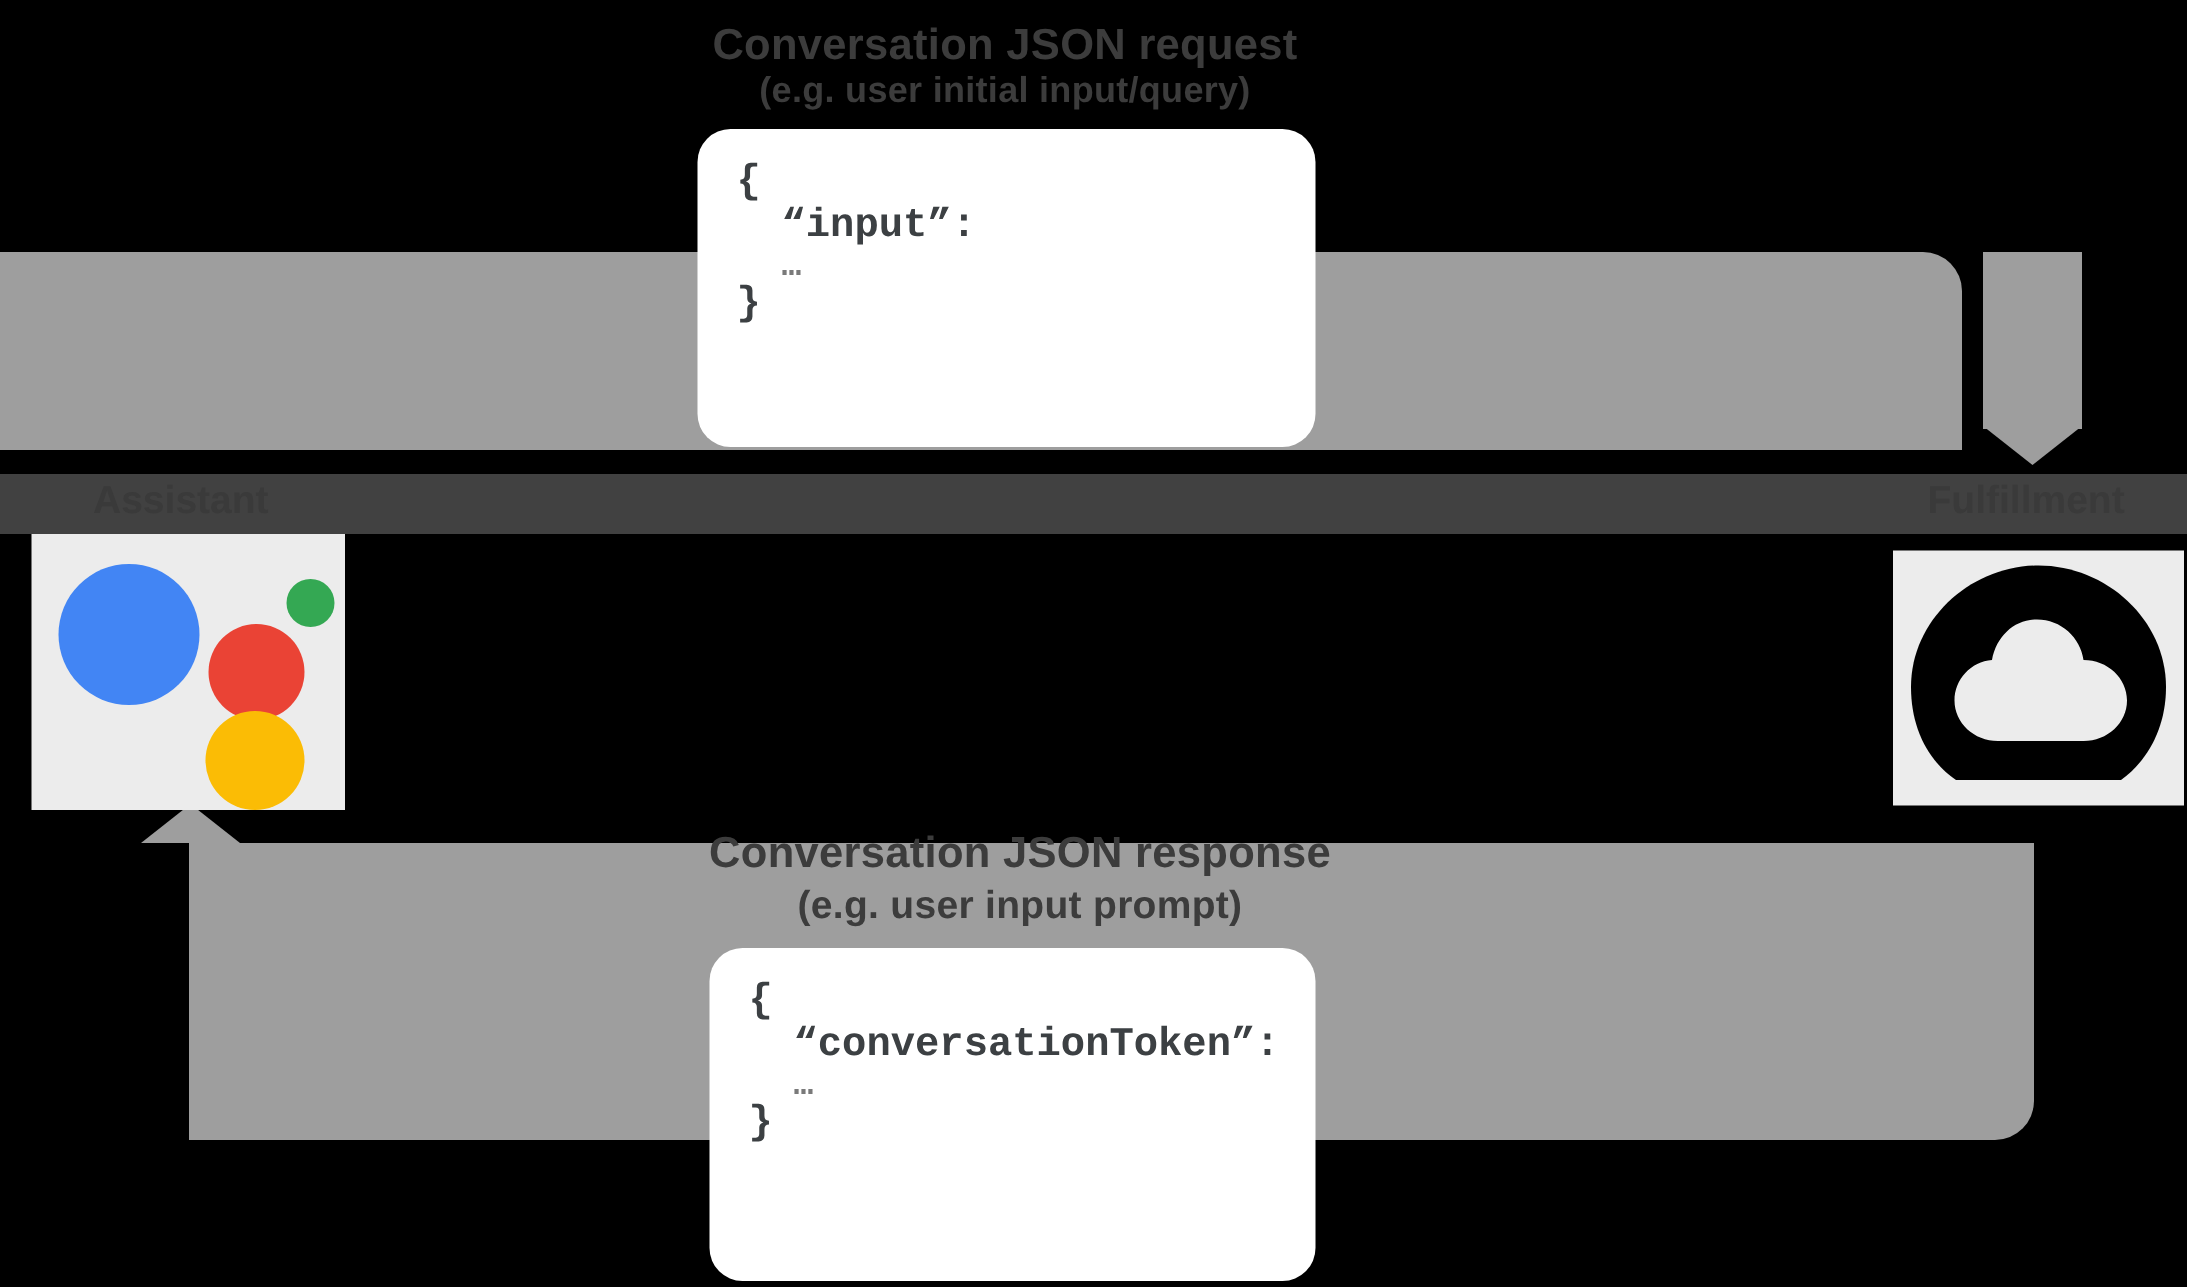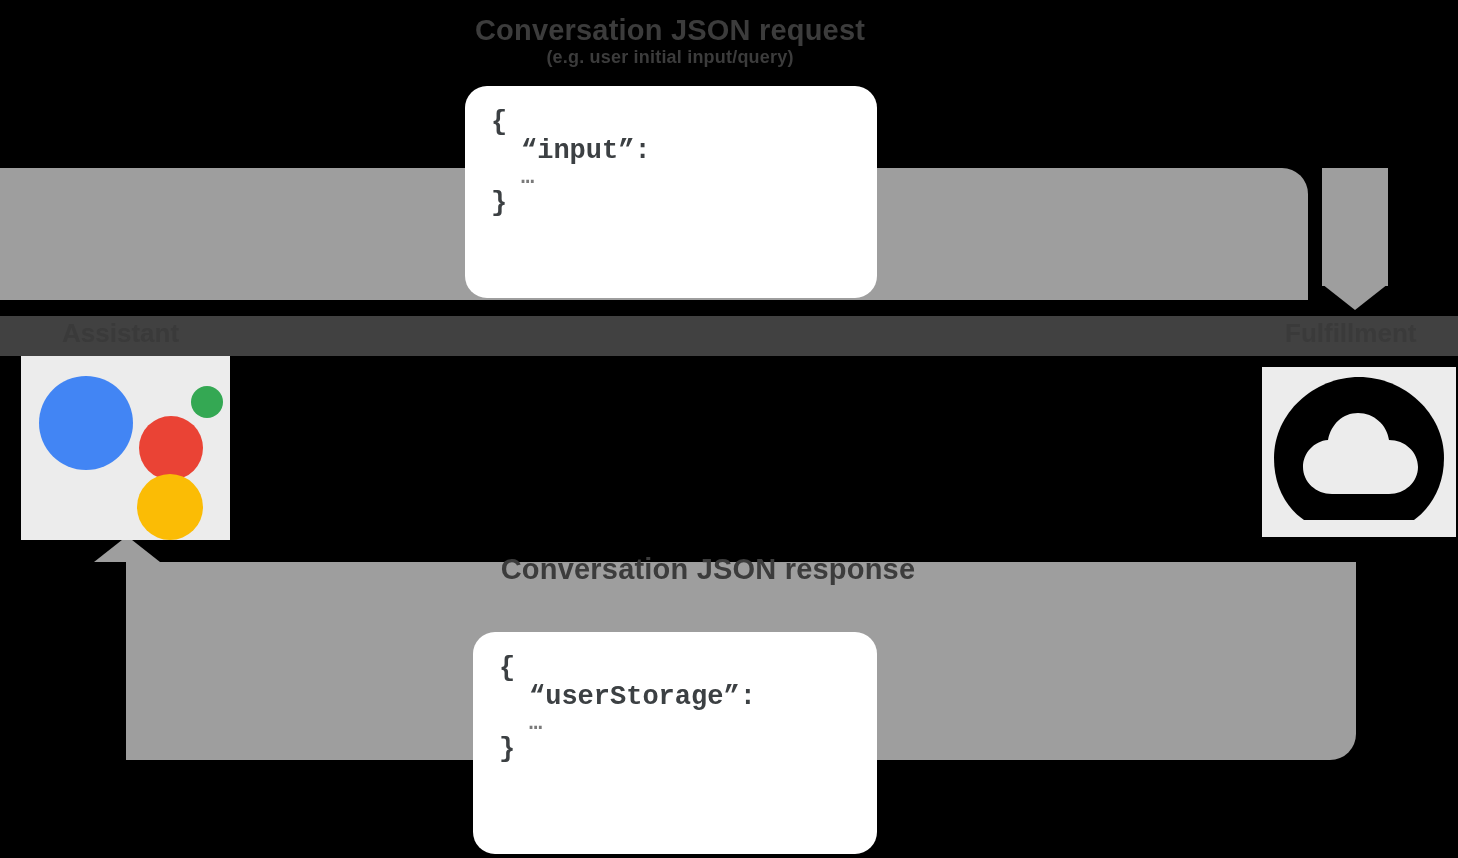--- a/index.html
+++ b/index.html
@@ -37,22 +37,22 @@
   #g-red   {left:118px;top:60px;width:64px;height:64px;background:#ea4335;}
   #g-yellow{left:116px;top:118px;width:66px;height:66px;background:#fbbc05;}
   #g-green {left:170px;top:30px;width:32px;height:32px;background:#34a853;}
 
   #cloud-svg{position:absolute;left:10px;top:8px;}
 
   
   .cap{position:absolute;text-align:center;color:#3c3c3c;font-weight:bold;
        letter-spacing:.2px;white-space:nowrap;}
   #req-title{left:0;top:14px;width:1340px;font-size:29px;}
-  #req-sub  {left:0;top:47px;width:1340px;font-size:18px;}
-  #res-title{left:0;top:553px;width:1360px;font-size:29px;margin-left:28px;}
+  #req-sub  {left:0;top:47px;width:1340px;font-size:24px;}
+  #res-title{left:0;top:553px;width:1360px;font-size:29px;}
   #res-sub  {left:0;top:588px;width:1360px;font-size:26px;}
 
   
   .side-label{position:absolute;color:#3a3a3a;font-size:26px;font-weight:bold;white-space:nowrap;}
   #assistant-label{left:62px;top:318px;}
   #fulfillment-label{left:1285px;top:318px;}
 
   
   .json-card{position:absolute;background:#ffffff;border-radius:22px;
              font-family:"Liberation Mono","DejaVu Sans Mono",monospace;
@@ -75,31 +75,32 @@
 
   <div class="arrow-band" id="res-bar"></div>
   <div class="arrow-band" id="res-stub"></div>
   <div id="res-tip"></div>
 
   <div id="mid-strip"></div>
 
   <div class="cap" id="req-title">Conversation JSON request</div>
   <div class="cap" id="req-sub">(e.g. user initial input/query)</div>
   <div class="cap" id="res-title">Conversation JSON response</div>
+  <div class="cap" id="res-sub">(e.g. user input prompt)</div>
 
   <div class="json-card" id="req-card">
     <div class="json-line">{</div>
     <div class="json-line ind">“input”:</div>
     <div class="json-line ind ell">…</div>
     <div class="json-line">}</div>
   </div>
 
   <div class="json-card" id="res-card">
     <div class="json-line">{</div>
-    <div class="json-line ind">“userStorage”:</div>
+    <div class="json-line ind">“conversationToken”:</div>
     <div class="json-line ind ell">…</div>
     <div class="json-line">}</div>
   </div>
 
   <div class="icon-box" id="assistant-box">
     <div class="dot" id="g-blue"></div>
     <div class="dot" id="g-red"></div>
     <div class="dot" id="g-yellow"></div>
     <div class="dot" id="g-green"></div>
   </div>

